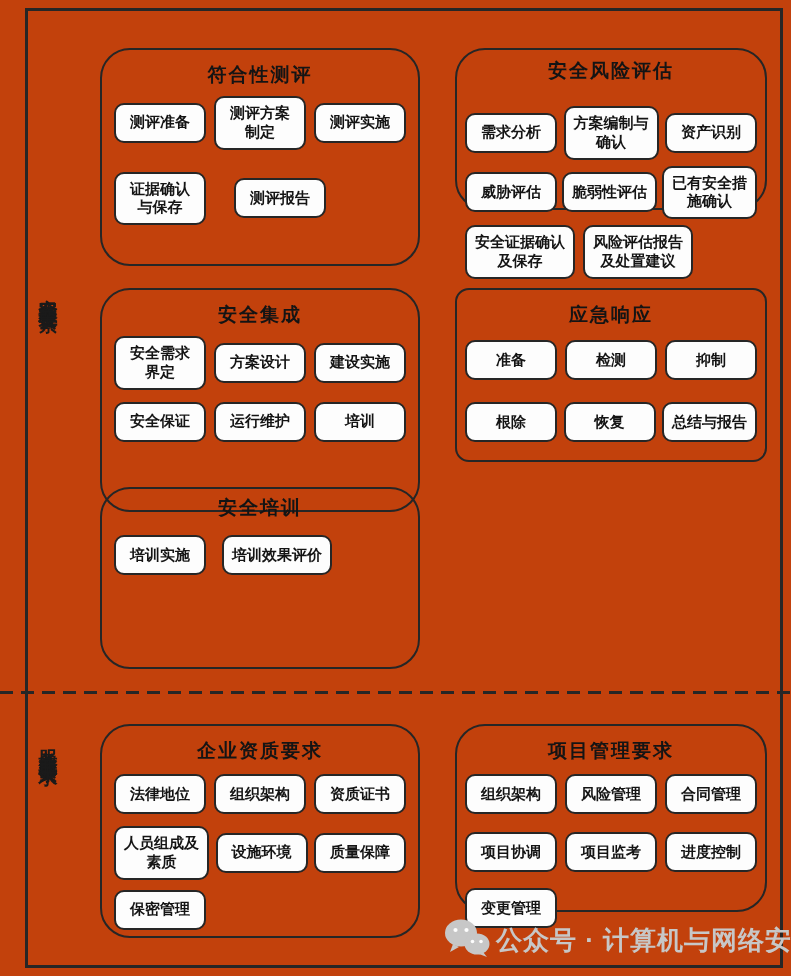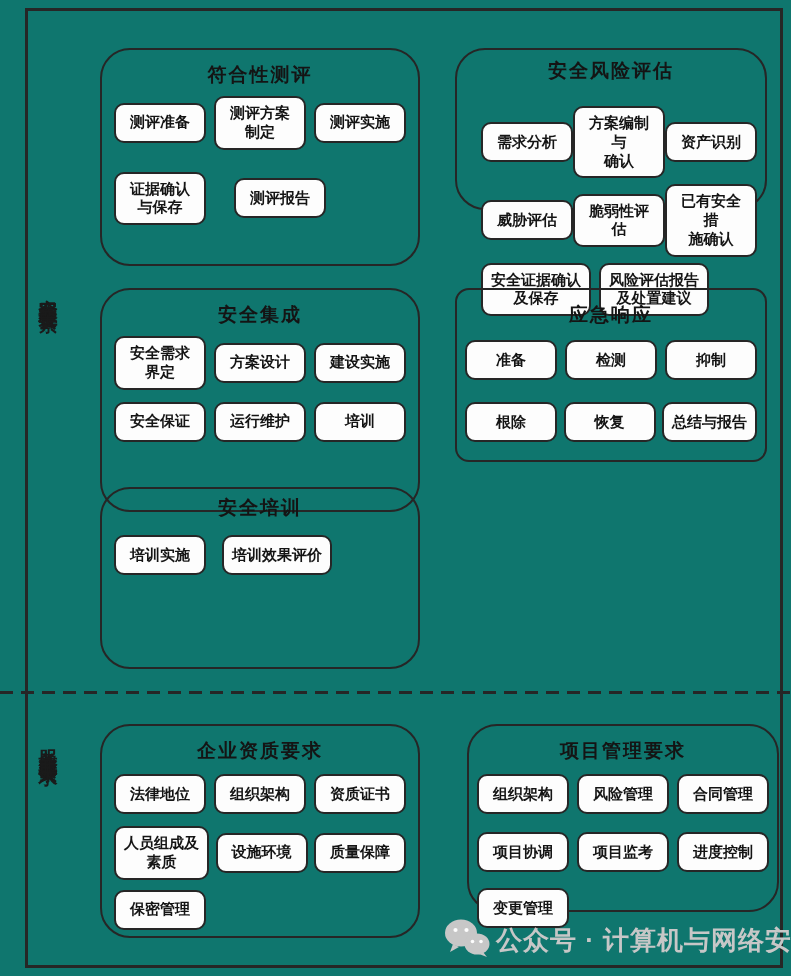--- a/index.html
+++ b/index.html
@@ -1,17 +1,17 @@
 <!DOCTYPE html>
 <html><head>
 <meta charset="utf-8">
 <style>
   html,body { margin:0; padding:0; background:#ffffff; }
   .canvas {
-    position:relative; width:791px; height:976px; background:#0f766e;
+    position:relative; width:791px; height:976px; background:#c2410c;
     font-family:"Liberation Sans","DejaVu Sans",sans-serif; color:#141414;
     overflow:hidden;
   }
   .frame {
     position:absolute; left:25px; top:8px; width:752px; height:954px;
     border:3px solid #262626; box-sizing:content-box;
   }
   .divider {
     position:absolute; left:0; top:691px; width:791px; height:3px;
     background:repeating-linear-gradient(90deg,#262626 0 13px,transparent 13px 21px);
@@ -35,26 +35,26 @@
   .start  { justify-content:flex-start; }
   .node {
     box-sizing:border-box; border:2px solid #262626; border-radius:10px;
     min-width:92px; min-height:40px; padding:6px 8px;
     display:flex; align-items:center; justify-content:center;
     text-align:center; font-size:15px; font-weight:700; line-height:1.25;
     white-space:pre-line; background:#fdfdfd;
   }
   
   .g-compliance { left:100px; top:48px;  width:320px; height:218px; padding:12px 12px 0; }
-  .g-risk       { left:455px; top:48px;  width:312px; height:162px; padding:8px 24px 0; }
+  .g-risk       { left:455px; top:48px;  width:312px; height:162px; padding:8px 8px 0; }
   .g-integration{ left:100px; top:288px; width:320px; height:224px; padding:12px 12px 17px; }
   .g-emergency  { left:455px; top:288px; width:312px; height:174px; padding:12px 8px 0;border-radius:14px; }
   .g-training   { left:100px; top:487px; width:320px; height:182px; padding:6px 12px 0; }
   .g-enterprise { left:100px; top:724px; width:320px; height:214px; padding:12px 12px 0; }
-  .g-project    { left:455px; top:724px; width:312px; height:188px; padding:12px 8px 0;margin-left:12px; }
+  .g-project    { left:455px; top:724px; width:312px; height:188px; padding:12px 8px 0; }
   
   .mt4{margin-top:22px}.mt6{margin-top:6px}.mt8{margin-top:8px}.mt10{margin-top:10px}
   .mt12{margin-top:12px}.mt14{margin-top:14px}.mt16{margin-top:16px}.mt18{margin-top:18px}
   .mt22{margin-top:22px}
   .gap8{gap:8px}.gap16{gap:16px}.gap22{gap:28px}
   .watermark {
     position:absolute; left:444px; top:918px; display:flex; align-items:center;
     gap:6px; color:#c7c7c7; z-index:5;
   }
   .watermark-text { font-size:26px; font-weight:600; letter-spacing:1px; white-space:nowrap; }

